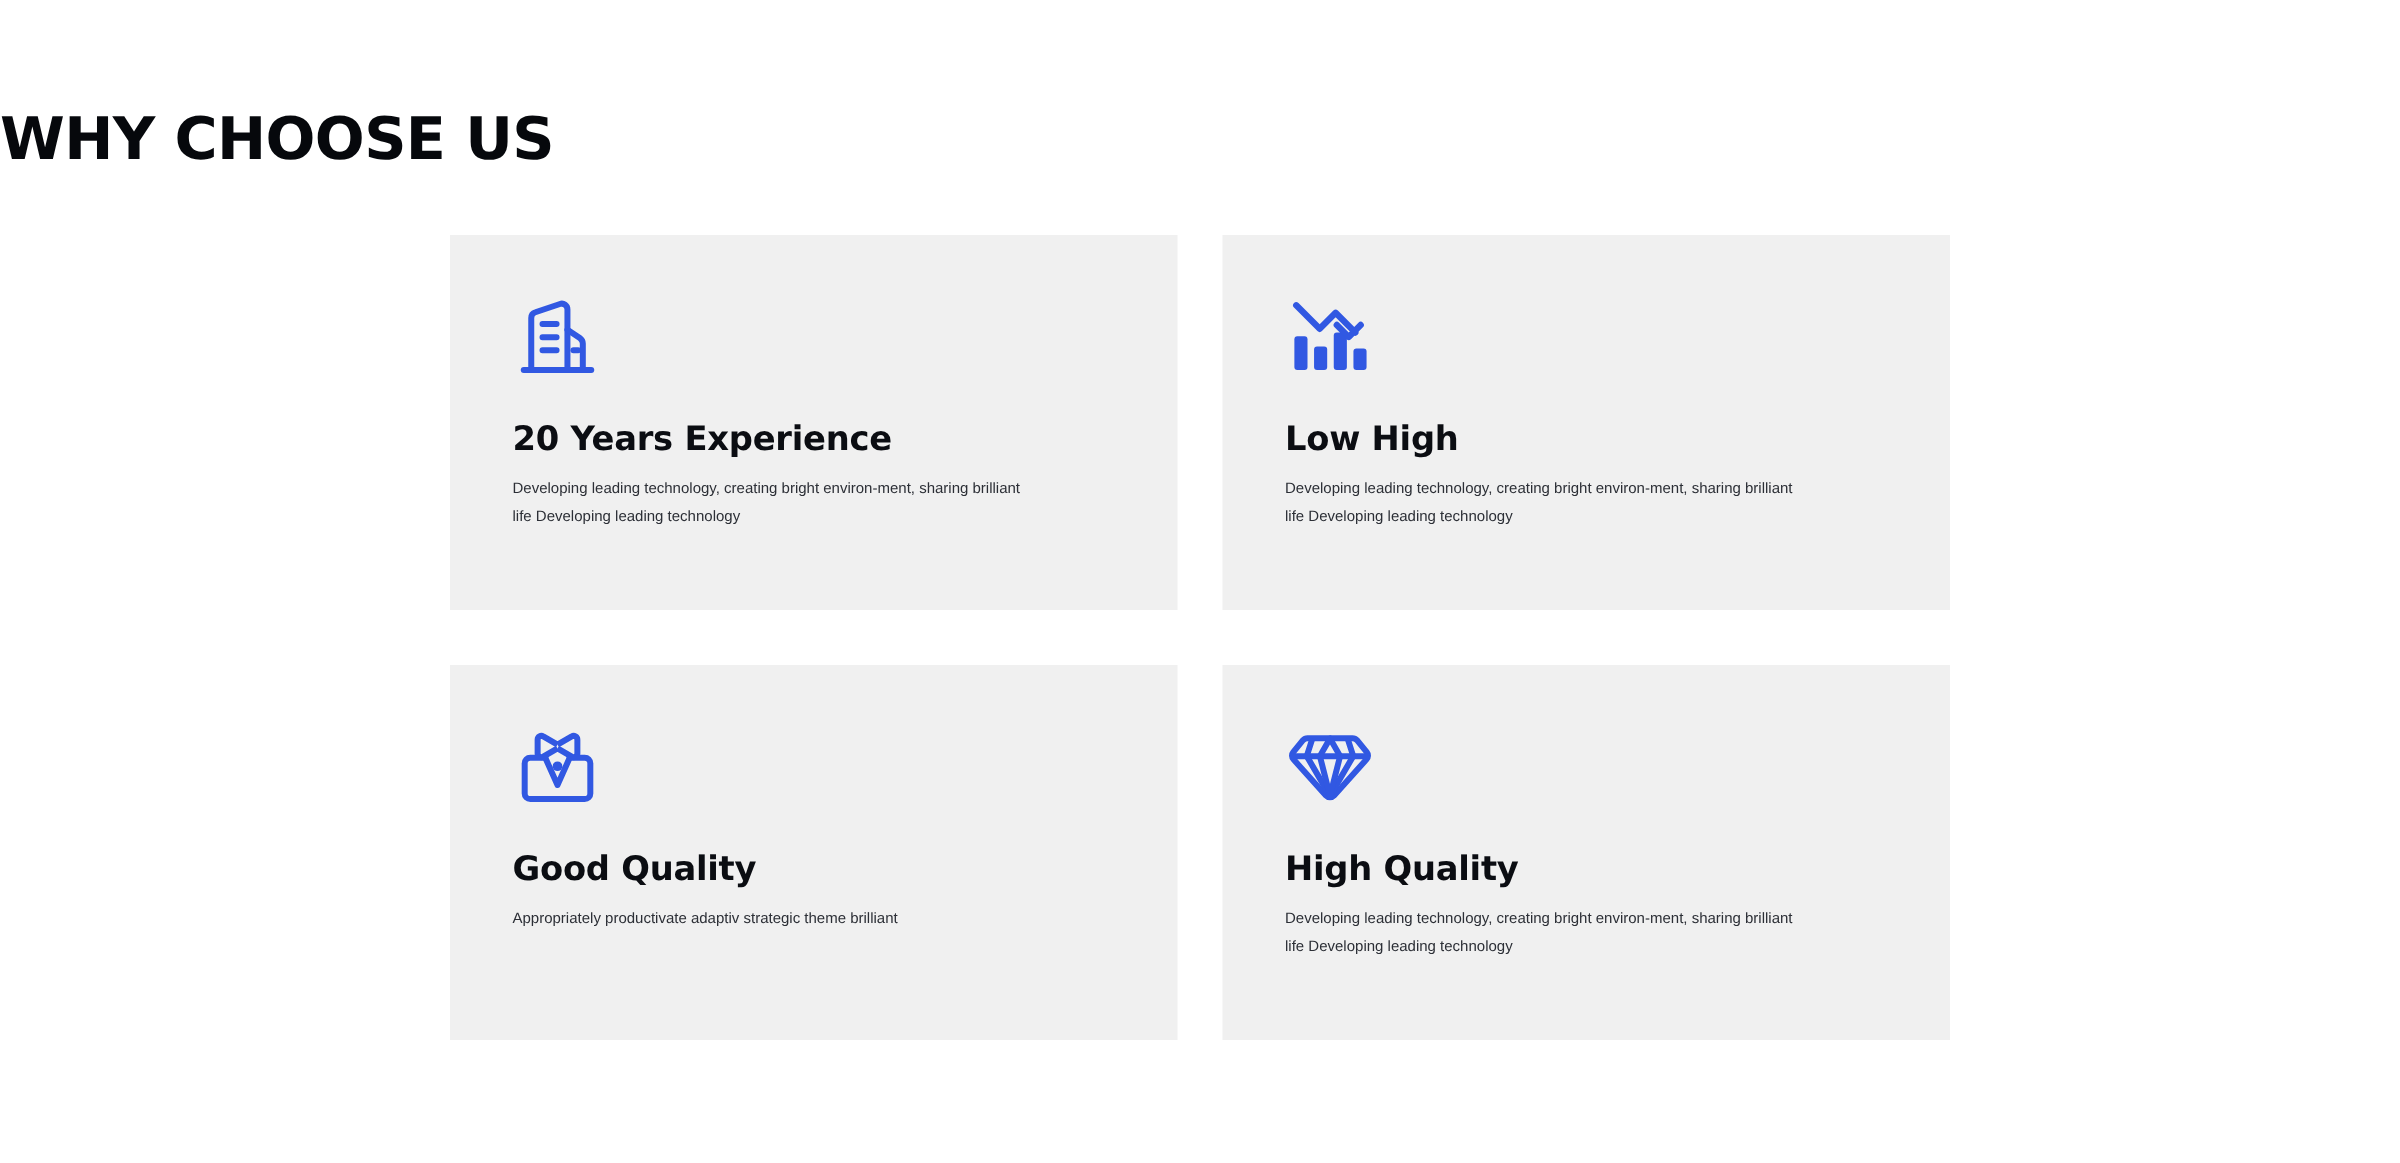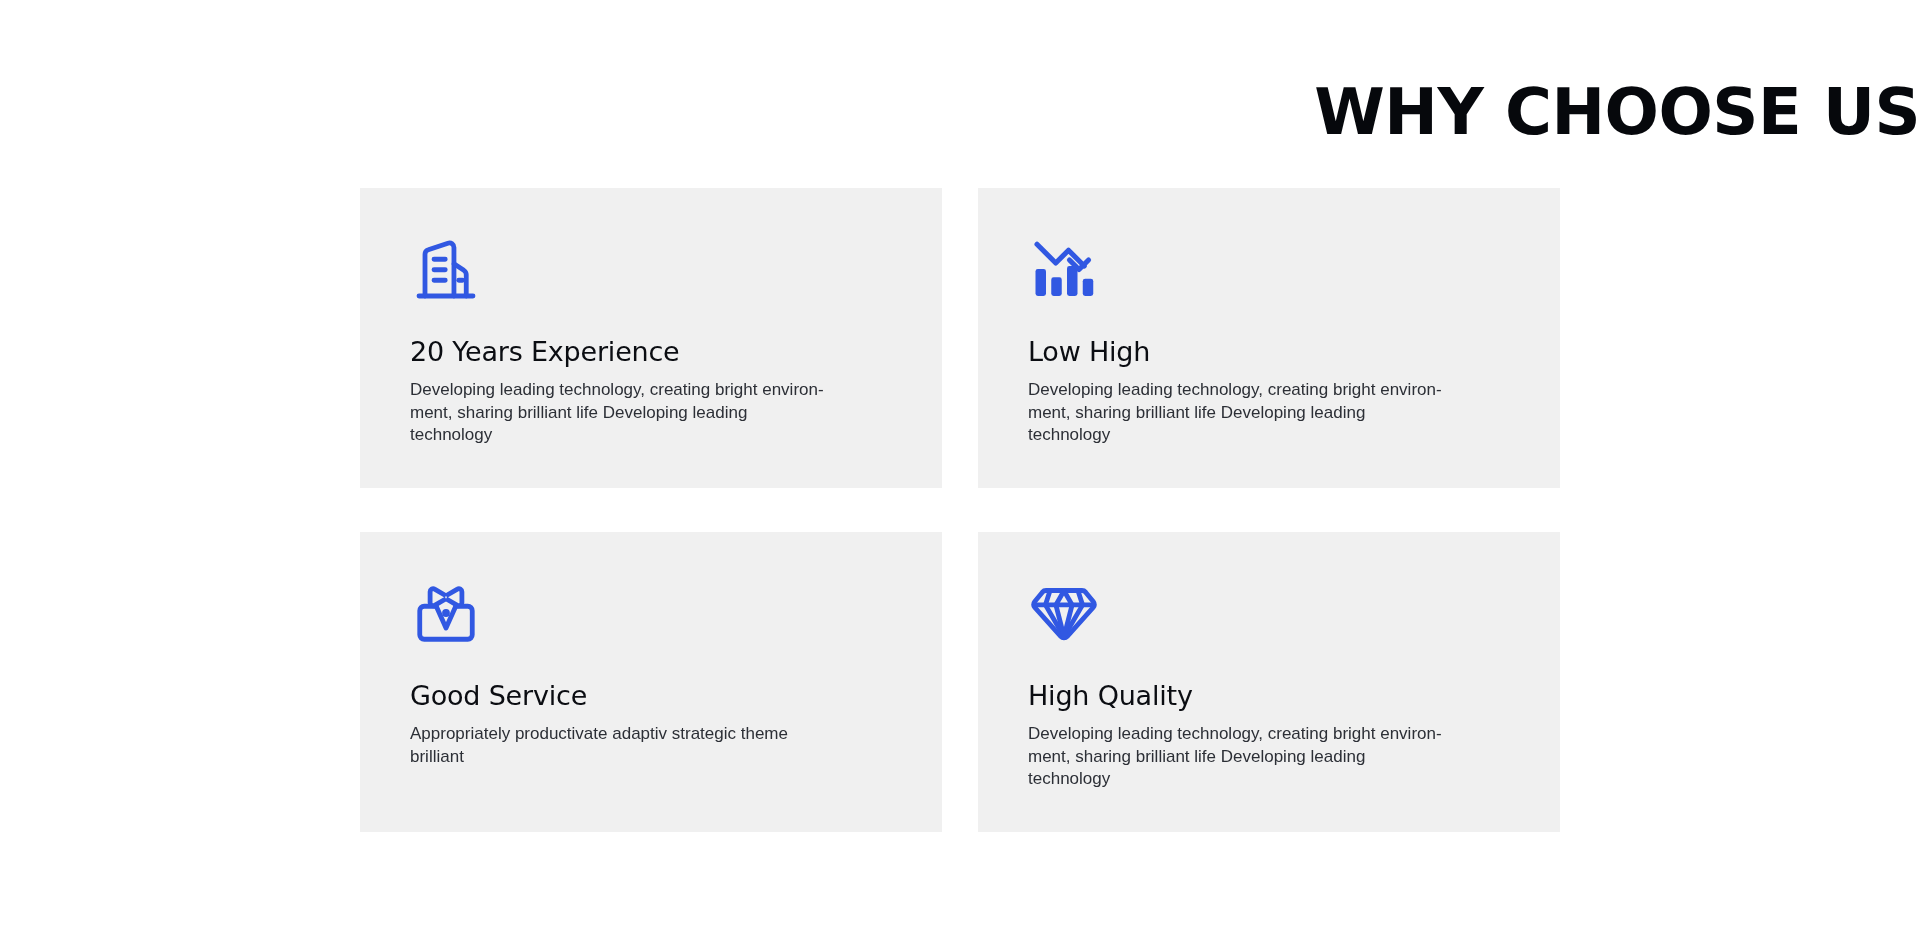--- a/index.html
+++ b/index.html
@@ -19,23 +19,23 @@
     width: 1920px;
     height: 930px;
     background: #ffffff;
   }
 
   .section-title {
     position: absolute;
     left: 0;
     top: 76px;
     width: 1920px;
-    text-align: right;
+    text-align: left;
     font-family: "DejaVu Sans", sans-serif;
-    font-size: 64px;
+    font-size: 47px;
     line-height: 72px;
     font-weight: 700;
     letter-spacing: -0.5px;
     color: #06080c;
     white-space: nowrap;
   }
 
   .grid {
     position: absolute;
     left: 360px;
@@ -64,29 +64,29 @@
   .card-icon svg {
     display: block;
     width: 72px;
     height: 72px;
   }
 
   .card-title {
     font-family: "DejaVu Sans", sans-serif;
     font-size: 27px;
     line-height: 34px;
-    font-weight: 400;
+    font-weight: 700;
     color: #0b0d12;
     margin: 0 0 10px 0;
     letter-spacing: -0.2px;
   }
 
   .card-text {
     font-family: "Liberation Sans", sans-serif;
-    font-size: 17px;
+    font-size: 12px;
     line-height: 22.5px;
     color: #2c2f36;
     margin: 0;
     max-width: 415px;
   }
 </style>
 </head>
 <body>
 
 <div class="page">
@@ -127,21 +127,21 @@
     <div class="card">
       <span class="card-icon">
         <svg viewBox="0 0 48 48" fill="none" xmlns="http://www.w3.org/2000/svg">
           <path d="M24 12.5l-7.6-4.4c-1.3-.8-3 .2-3 1.7v7.4c0 1.5 1.7 2.5 3 1.7L24 14.5" stroke="#3158e2" stroke-width="3.2" stroke-linejoin="round"></path>
           <path d="M24 12.5l7.6-4.4c1.3-.8 3 .2 3 1.7v7.4c0 1.5-1.7 2.5-3 1.7L24 14.5" stroke="#3158e2" stroke-width="3.2" stroke-linejoin="round"></path>
           <path d="M17.5 19.5L24 34l6.5-14.5" stroke="#3158e2" stroke-width="3.2" stroke-linecap="round" stroke-linejoin="round"></path>
           <path d="M17.5 19.5H9.5c-1.7 0-3 1.3-3 3v16c0 1.7 1.3 3 3 3h29c1.7 0 3-1.3 3-3v-16c0-1.7-1.3-3-3-3h-8" stroke="#3158e2" stroke-width="3.2" stroke-linecap="round" stroke-linejoin="round"></path>
           <circle cx="24" cy="24" r="2.6" fill="#3158e2"></circle>
         </svg>
       </span>
-      <h3 class="card-title">Good Service</h3>
+      <h3 class="card-title">Good Quality</h3>
       <p class="card-text">Appropriately productivate adaptiv strategic theme brilliant</p>
     </div>
 
     <div class="card">
       <span class="card-icon">
         <svg viewBox="0 0 48 48" fill="none" xmlns="http://www.w3.org/2000/svg">
           <path d="M12 9h24c.9 0 1.8.4 2.4 1.1l5.2 6.4c.9 1.1.9 2.7-.1 3.8L26.2 39.6c-1.2 1.3-3.2 1.3-4.4 0L4.5 20.3c-1-1.1-1-2.7-.1-3.8l5.2-6.4C10.2 9.4 11.1 9 12 9z" stroke="#3158e2" stroke-width="3.2" stroke-linejoin="round"></path>
           <path d="M4.2 18.6h39.6" stroke="#3158e2" stroke-width="3.2" stroke-linecap="round"></path>
           <path d="M14.6 9.3l-3 9.3L24 39.8l12.4-21.2-3-9.3" stroke="#3158e2" stroke-width="3.2" stroke-linejoin="round"></path>
           <path d="M24 9.2l-5.4 9.4L24 39.8l5.4-21.2L24 9.2z" stroke="#3158e2" stroke-width="3.2" stroke-linejoin="round"></path>

